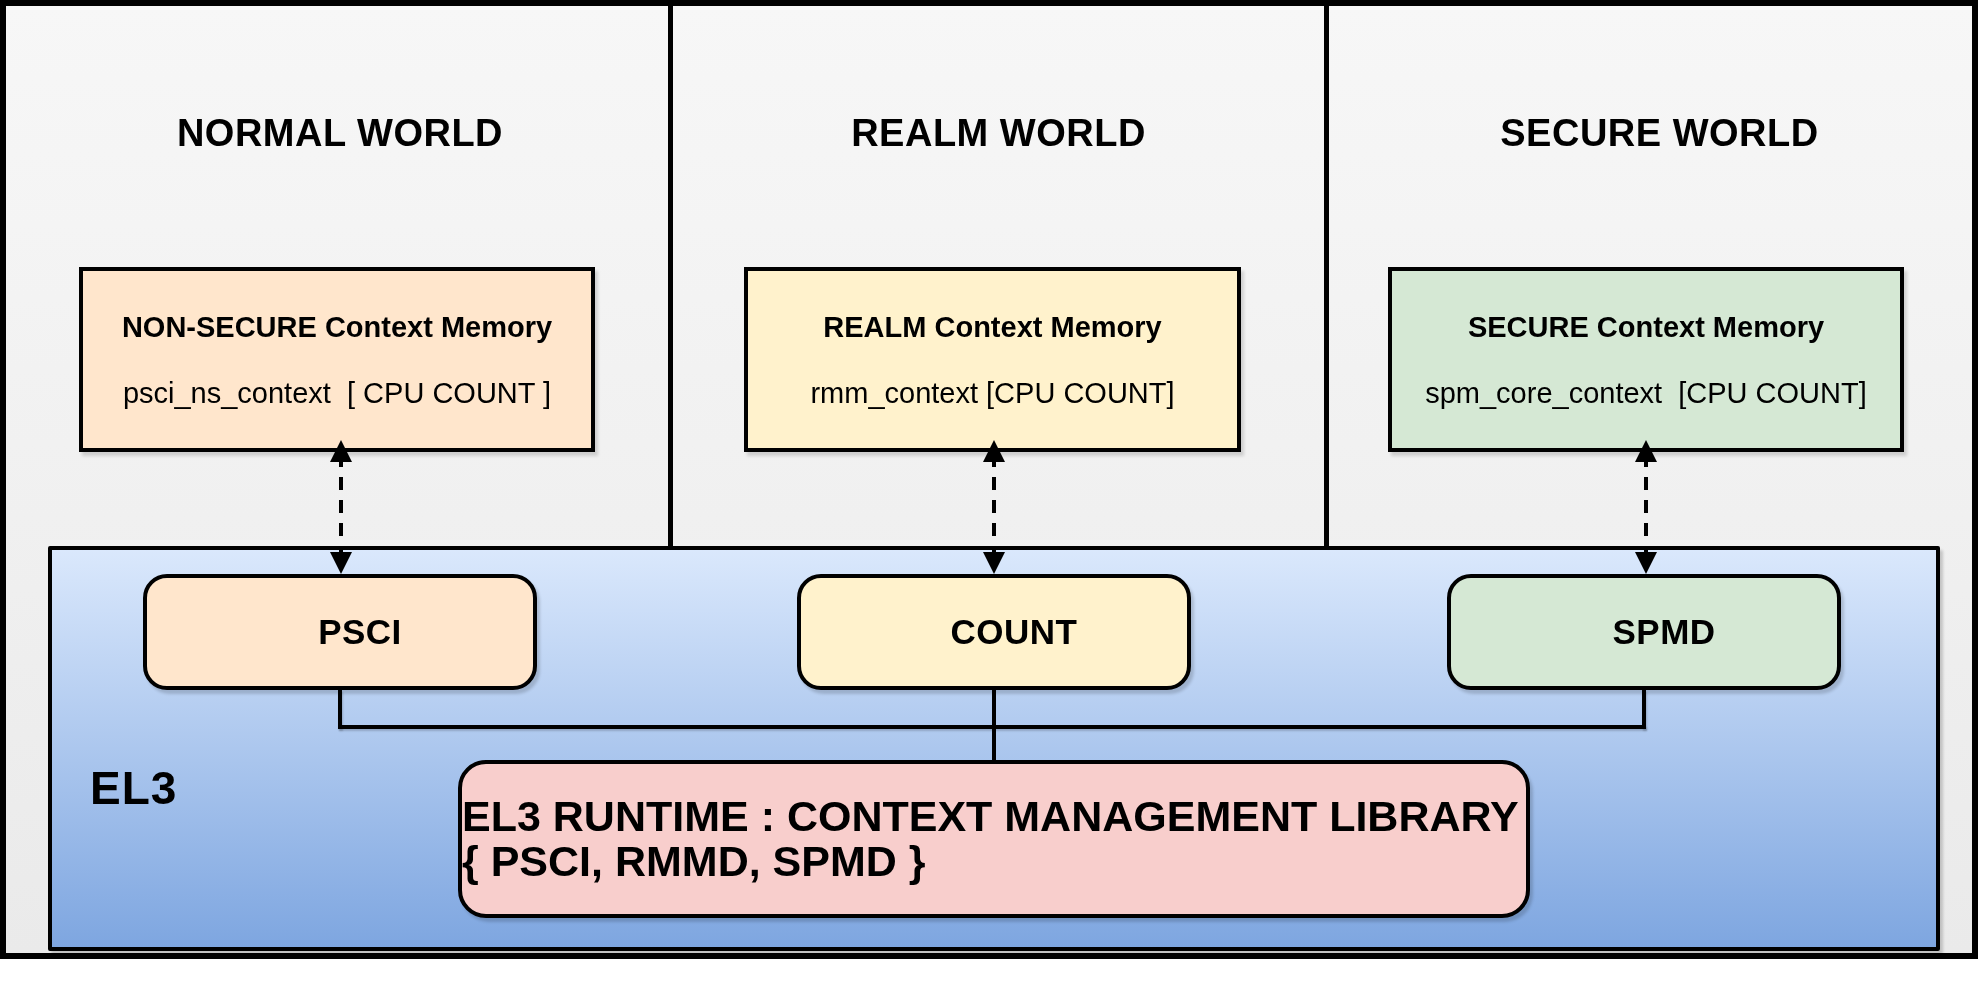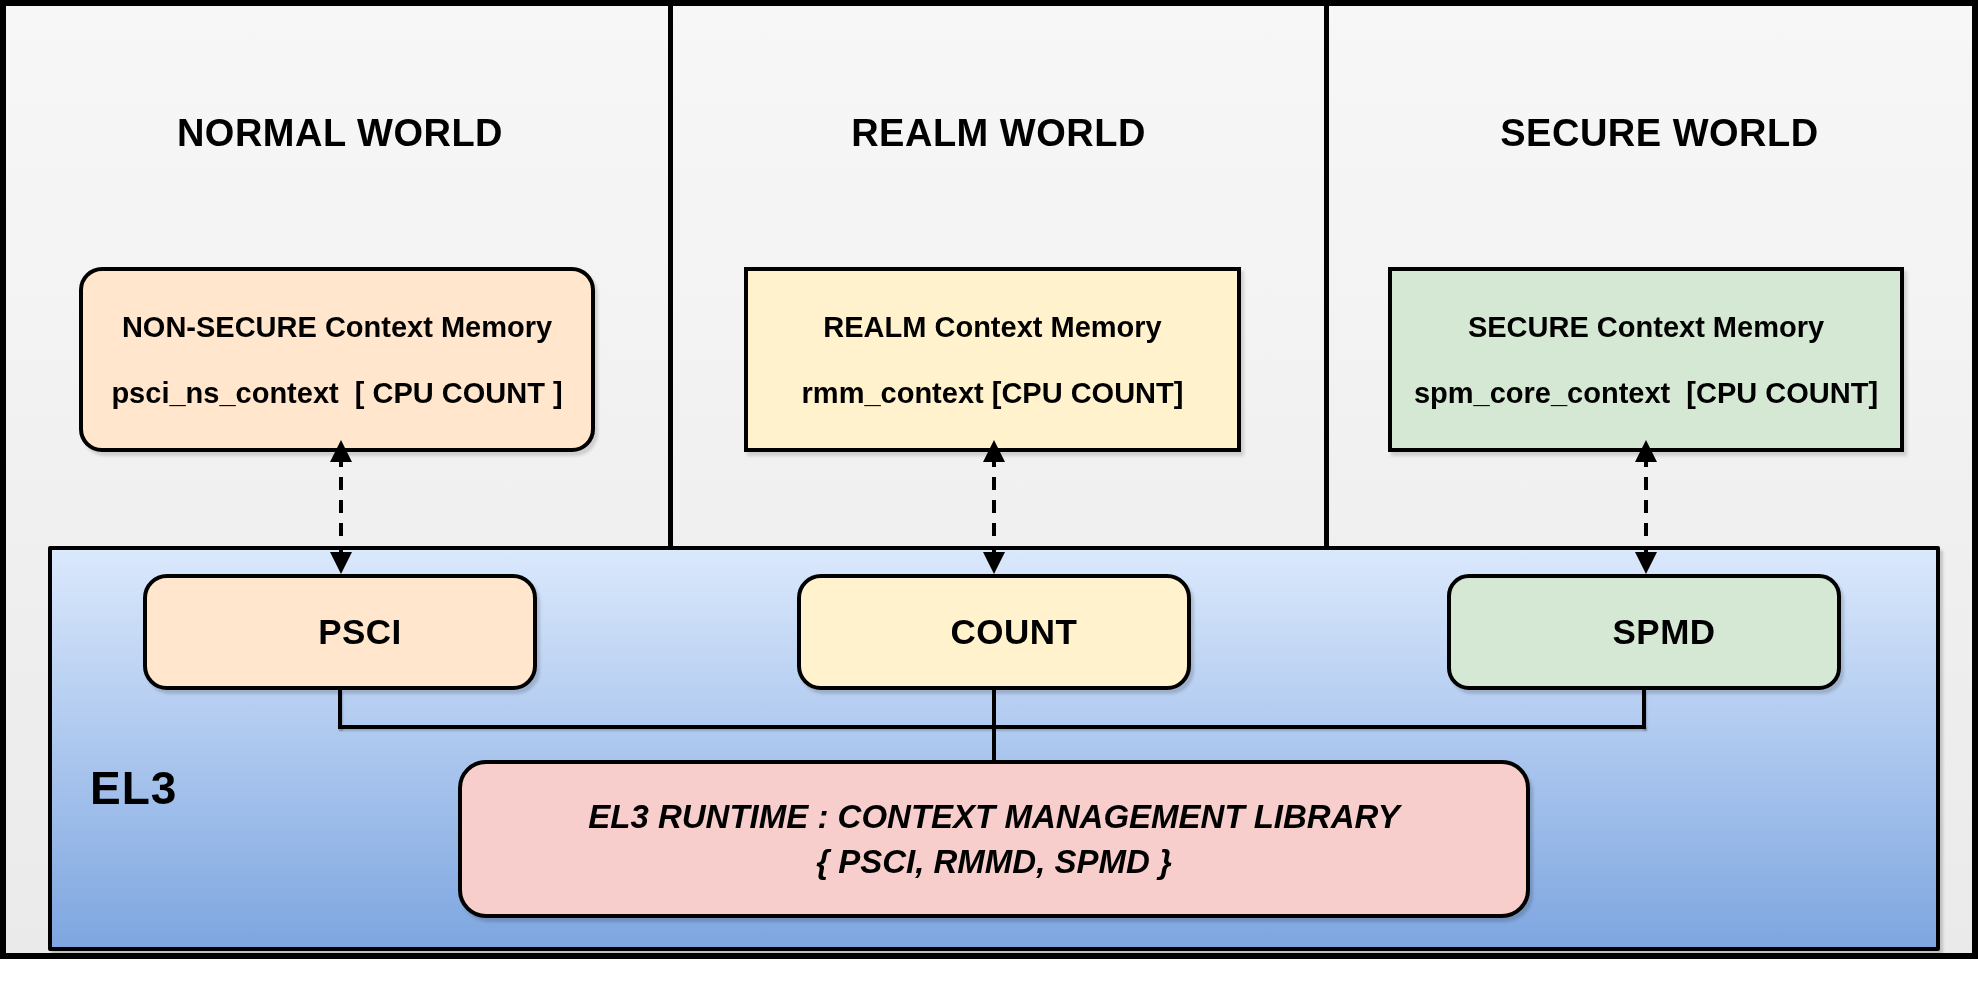--- a/index.html
+++ b/index.html
@@ -31,22 +31,22 @@
     position:absolute;top:261px;height:185px;width:516px;
     border:4px solid #000;
     display:flex;flex-direction:column;align-items:center;justify-content:center;
     gap:36px;
     box-shadow:3px 4px 3px rgba(0,0,0,.14);
   }
   .m1{left:73px;}
   .m2{left:738px;width:497px;}
   .m3{left:1382px;}
   .mem-title{font-size:29px;font-weight:700;white-space:pre;line-height:30px;}
-  .mem-code{font-size:29px;font-weight:700;white-space:pre;line-height:30px;}
-  .fill-orange{background:#ffe6cc;border-radius:23px;}
+  .mem-code{font-size:29px;font-weight:400;white-space:pre;line-height:30px;}
+  .fill-orange{background:#ffe6cc;}
   .fill-yellow{background:#fff2cc;}
   .fill-green{background:#d5e8d4;}
   
   .el3-box{
     position:absolute;left:42px;top:540px;width:1892px;height:405px;
     border:4px solid #000;border-radius:2px;
     background:linear-gradient(180deg,#dae8fc 0%,#7ea6e0 100%);
     box-shadow:3px 4px 3px rgba(0,0,0,.18);
   }
   .el3-label{
@@ -63,30 +63,29 @@
   .comp{
     position:absolute;top:568px;width:394px;height:116px;
     border:4px solid #000;border-radius:24px;
     display:flex;align-items:center;justify-content:center;
     font-size:35px;font-weight:700;letter-spacing:.5px;
     box-shadow:3px 4px 3px rgba(0,0,0,.16);
     padding-left:40px;
   }
   .c1{left:137px;}
   .c2{left:791px;}
-  .c3{left:1441px;border-radius:22px;}
+  .c3{left:1441px;}
   
   .runtime-box{
     position:absolute;left:452px;top:754px;width:1072px;height:158px;
     border:4px solid #000;border-radius:28px;
     background:#f8cecc;
-    display:flex;flex-direction:column;align-items:center;justify-content:center;
-    font-size:33px;font-weight:700;line-height:45px;white-space:pre;
+    display:flex;flex-direction:column;align-items:flex-start;justify-content:center;
+    font-size:43px;font-weight:700;line-height:45px;white-space:pre;
     box-shadow:3px 4px 3px rgba(0,0,0,.16);
-    font-style:italic;
   }
   
   .arrow{position:absolute;top:434px;width:22px;height:134px;}
   .a1{left:324px;}
   .a2{left:977px;}
   .a3{left:1629px;}
   .dash-line{
     position:absolute;left:9px;top:14px;width:4px;height:106px;
     background:repeating-linear-gradient(to bottom,#000 0 13px,transparent 13px 23px);
   }

